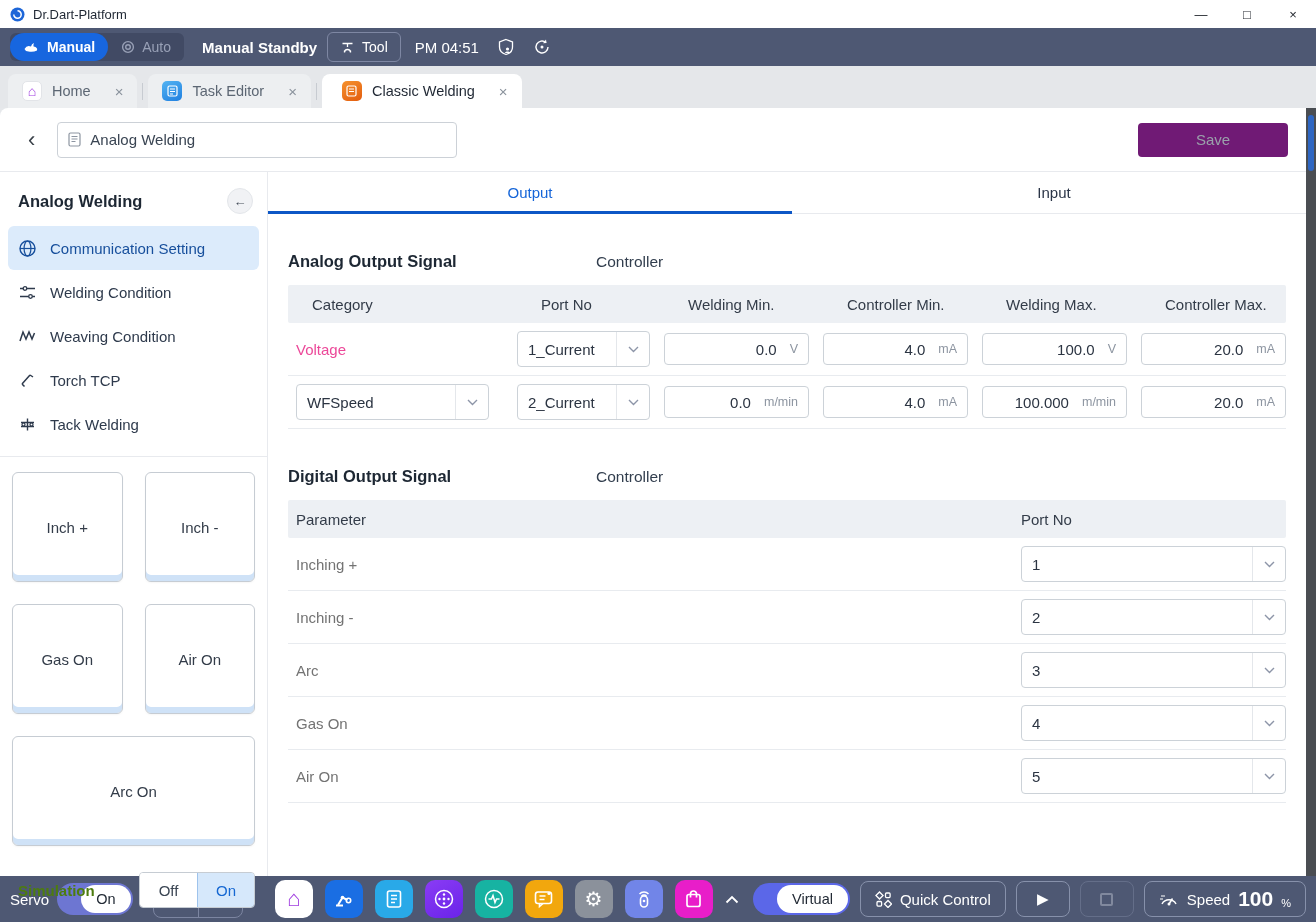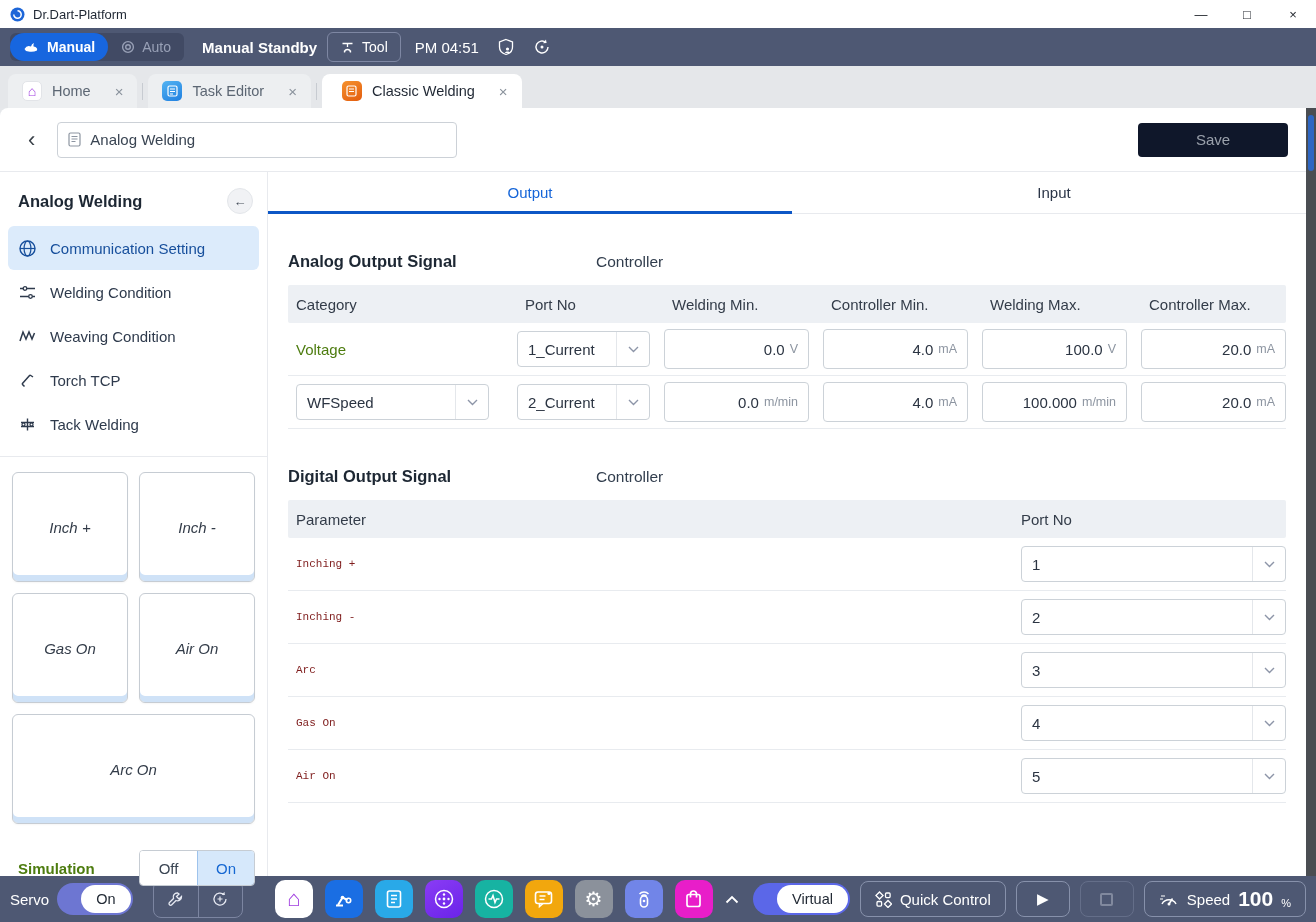--- a/index.html
+++ b/index.html
@@ -39,34 +39,34 @@
   .tabicon.task { background:linear-gradient(150deg,#54b4f2,#1f7fe0); }
   .tabicon.weld { background:linear-gradient(150deg,#f5922e,#e35c0e); }
   .tabclose { color:#8a929c; font-size:15px; margin-left:14px; }
   .tabsep { width:1px; height:17px; background:#c7cbd1; margin:0 5px 8px; }
 
   
   .content { flex:1; background:#fff; position:relative; display:flex; flex-direction:column; min-height:0; border-radius:8px 8px 0 0; }
   .pagehead { height:64px; display:flex; align-items:center; padding:0 28px; border-bottom:1px solid #e8eaee; flex:0 0 auto; }
   .backchev { font-size:22px; color:#3a4149; margin-right:22px; line-height:1; }
   .titleinput { width:400px; height:36px; border:1px solid #ccd1d7; border-radius:4px; display:flex; align-items:center; gap:9px; padding:0 10px; font-size:15px; color:#3a4553; }
-  .savebtn { margin-left:auto; width:150px; height:34px; background:#0f172a; border-radius:4px; color:#9aa1ab; font-size:15px; display:flex; align-items:center; justify-content:center; }
+  .savebtn { margin-left:auto; width:150px; height:34px; background:#701a75; border-radius:4px; color:#9aa1ab; font-size:15px; display:flex; align-items:center; justify-content:center; }
 
   .pagebody { flex:1; display:flex; min-height:0; }
 
   
   .sidebar { width:268px; border-right:1px solid #e8eaee; display:flex; flex-direction:column; padding-bottom:16px; flex:0 0 auto; }
   .sbhead { display:flex; align-items:center; justify-content:space-between; padding:16px 14px 8px 18px; }
   .sbtitle { font-size:16.5px; font-weight:bold; color:#1d2733; }
   .collapsebtn { width:26px; height:26px; border-radius:50%; background:#f1f2f5; border:1px solid #e3e6ea; color:#454d59; display:flex; align-items:center; justify-content:center; font-size:13px; }
   .menu { padding:4px 8px 10px; border-bottom:1px solid #e8eaee; }
   .mitem { height:44px; display:flex; align-items:center; gap:13px; padding:0 10px; border-radius:6px; font-size:15px; color:#2e3a4c; }
   .mitem.active { background:#dcebfb; color:#174f9c; }
   .mitem svg { flex:0 0 auto; }
-  .jog { padding:15px 12px 12px; display:grid; grid-template-columns:1fr 1fr; gap:11px;font-style:italic; }
+  .jog { padding:15px 12px 12px; display:grid; grid-template-columns:1fr 1fr; gap:22px; }
   .jbtn { height:110px; background:#fff; border:1px solid #c6ccd3; border-radius:6px; display:flex; align-items:center; justify-content:center; font-size:15px; color:#333c49; box-shadow:inset 0 -6px 0 #cfe2f7, 0 1px 2px rgba(0,0,0,.04); }
   .jbtn.wide { grid-column:1/3; }
   .simrow { margin-top:auto; display:flex; align-items:center; justify-content:space-between; padding:14px 12px 2px 18px; }
   .simlabel { font-weight:bold; font-size:15px; color:#4d7c0f; }
   .seg { display:flex; height:36px; border:1px solid #c6ccd3; border-radius:4px; overflow:hidden; }
   .seg > div { width:57px; display:flex; align-items:center; justify-content:center; font-size:15px; }
   .seg .off { background:#fff; color:#3a4553; }
   .seg .on { background:#d6e8fb; color:#1567d2; border-left:1px solid #9ec3ec; }
 
   
@@ -75,35 +75,35 @@
   .iotab { flex:1; display:flex; align-items:center; justify-content:center; font-size:15px; color:#2b3547; position:relative; }
   .iotab.active { color:#1565d8; }
   .iotab.active::after { content:""; position:absolute; left:0; right:0; bottom:-1px; height:3px; background:#0d57c6; }
   .scrollarea { flex:1; padding:0 30px 0 20px; overflow:hidden; }
   .sectionrow { display:flex; align-items:center; margin:38px 0 14px; }
   .sectitle { width:308px; font-size:16.5px; font-weight:bold; color:#1d2733; }
   .secsub { font-size:15.5px; color:#323e4e; }
 
   .ahead, .arow { display:grid; grid-template-columns:215px 133px 1fr 1fr 1fr 1fr; column-gap:14px; align-items:center; }
   .ahead { background:#edf0f4; height:38px; font-size:15px; color:#333c49; border-radius:2px; }
-  .ahead > div { padding-left:8px; }
+  .ahead > div { padding-left:24px; }
   .arow { height:53px; border-bottom:1px solid #e8ebef; }
-  .cattext { padding-left:8px; font-size:15px; color:#4d7c0f; }
+  .cattext { padding-left:8px; font-size:15px; color:#ec4899; }
   .select { height:36px; border:1px solid #ccd2d8; border-radius:4px; display:flex; align-items:stretch; background:#fff; }
   .select .val { flex:1; display:flex; align-items:center; padding-left:10px; font-size:15px; color:#2b3442; white-space:nowrap; }
   .select .chev { width:33px; border-left:1px solid #e4e7eb; display:flex; align-items:center; justify-content:center; flex:0 0 auto; }
   .catselect { width:193px; margin-left:8px; }
-  .vfield { height:40px; border:1px solid #ccd2d8; border-radius:4px; display:flex; align-items:center; justify-content:flex-end; gap:5px; padding:0 10px; background:#fff; }
+  .vfield { height:32px; border:1px solid #ccd2d8; border-radius:4px; display:flex; align-items:center; justify-content:flex-end; gap:13px; padding:0 10px; background:#fff; }
   .vfield .num { font-size:15px; color:#2b3442; }
   .vfield .unit { font-size:12.5px; color:#8d95a1; }
 
   .dhead { display:grid; grid-template-columns:1fr 265px; background:#edf0f4; height:38px; align-items:center; font-size:15px; color:#333c49; border-radius:2px; }
   .dhead > div:first-child { padding-left:8px; }
   .drow { display:grid; grid-template-columns:193px 1fr 265px; height:53px; align-items:center; border-bottom:1px solid #e8ebef; }
-  .dlabel { padding-left:8px; font-size:11px; color:#7f1d1d;font-family:Liberation Mono, monospace; }
+  .dlabel { padding-left:8px; font-size:15px; color:#737373; }
   .toggle { width:37px; height:22px; border-radius:11px; background:#c3c9d1; position:relative; }
   .toggle.on { background:#0c5fc8; }
   .toggle::after { content:""; position:absolute; width:16px; height:16px; border-radius:50%; background:#fff; top:3px; left:3px; }
   .toggle.on::after { left:18px; }
 
   .scrollstrip { position:absolute; top:0; right:-0px; bottom:0; width:10px; background:#4a4d52; border-radius:0; }
   .scrollthumb { position:absolute; top:7px; left:2px; width:6px; height:56px; border-radius:3px; background:#2e66c2; }
 
   
   .bottombar { height:46px; background:#4e5873; display:flex; align-items:center; padding:0 8px; gap:8px; flex:0 0 auto; }

